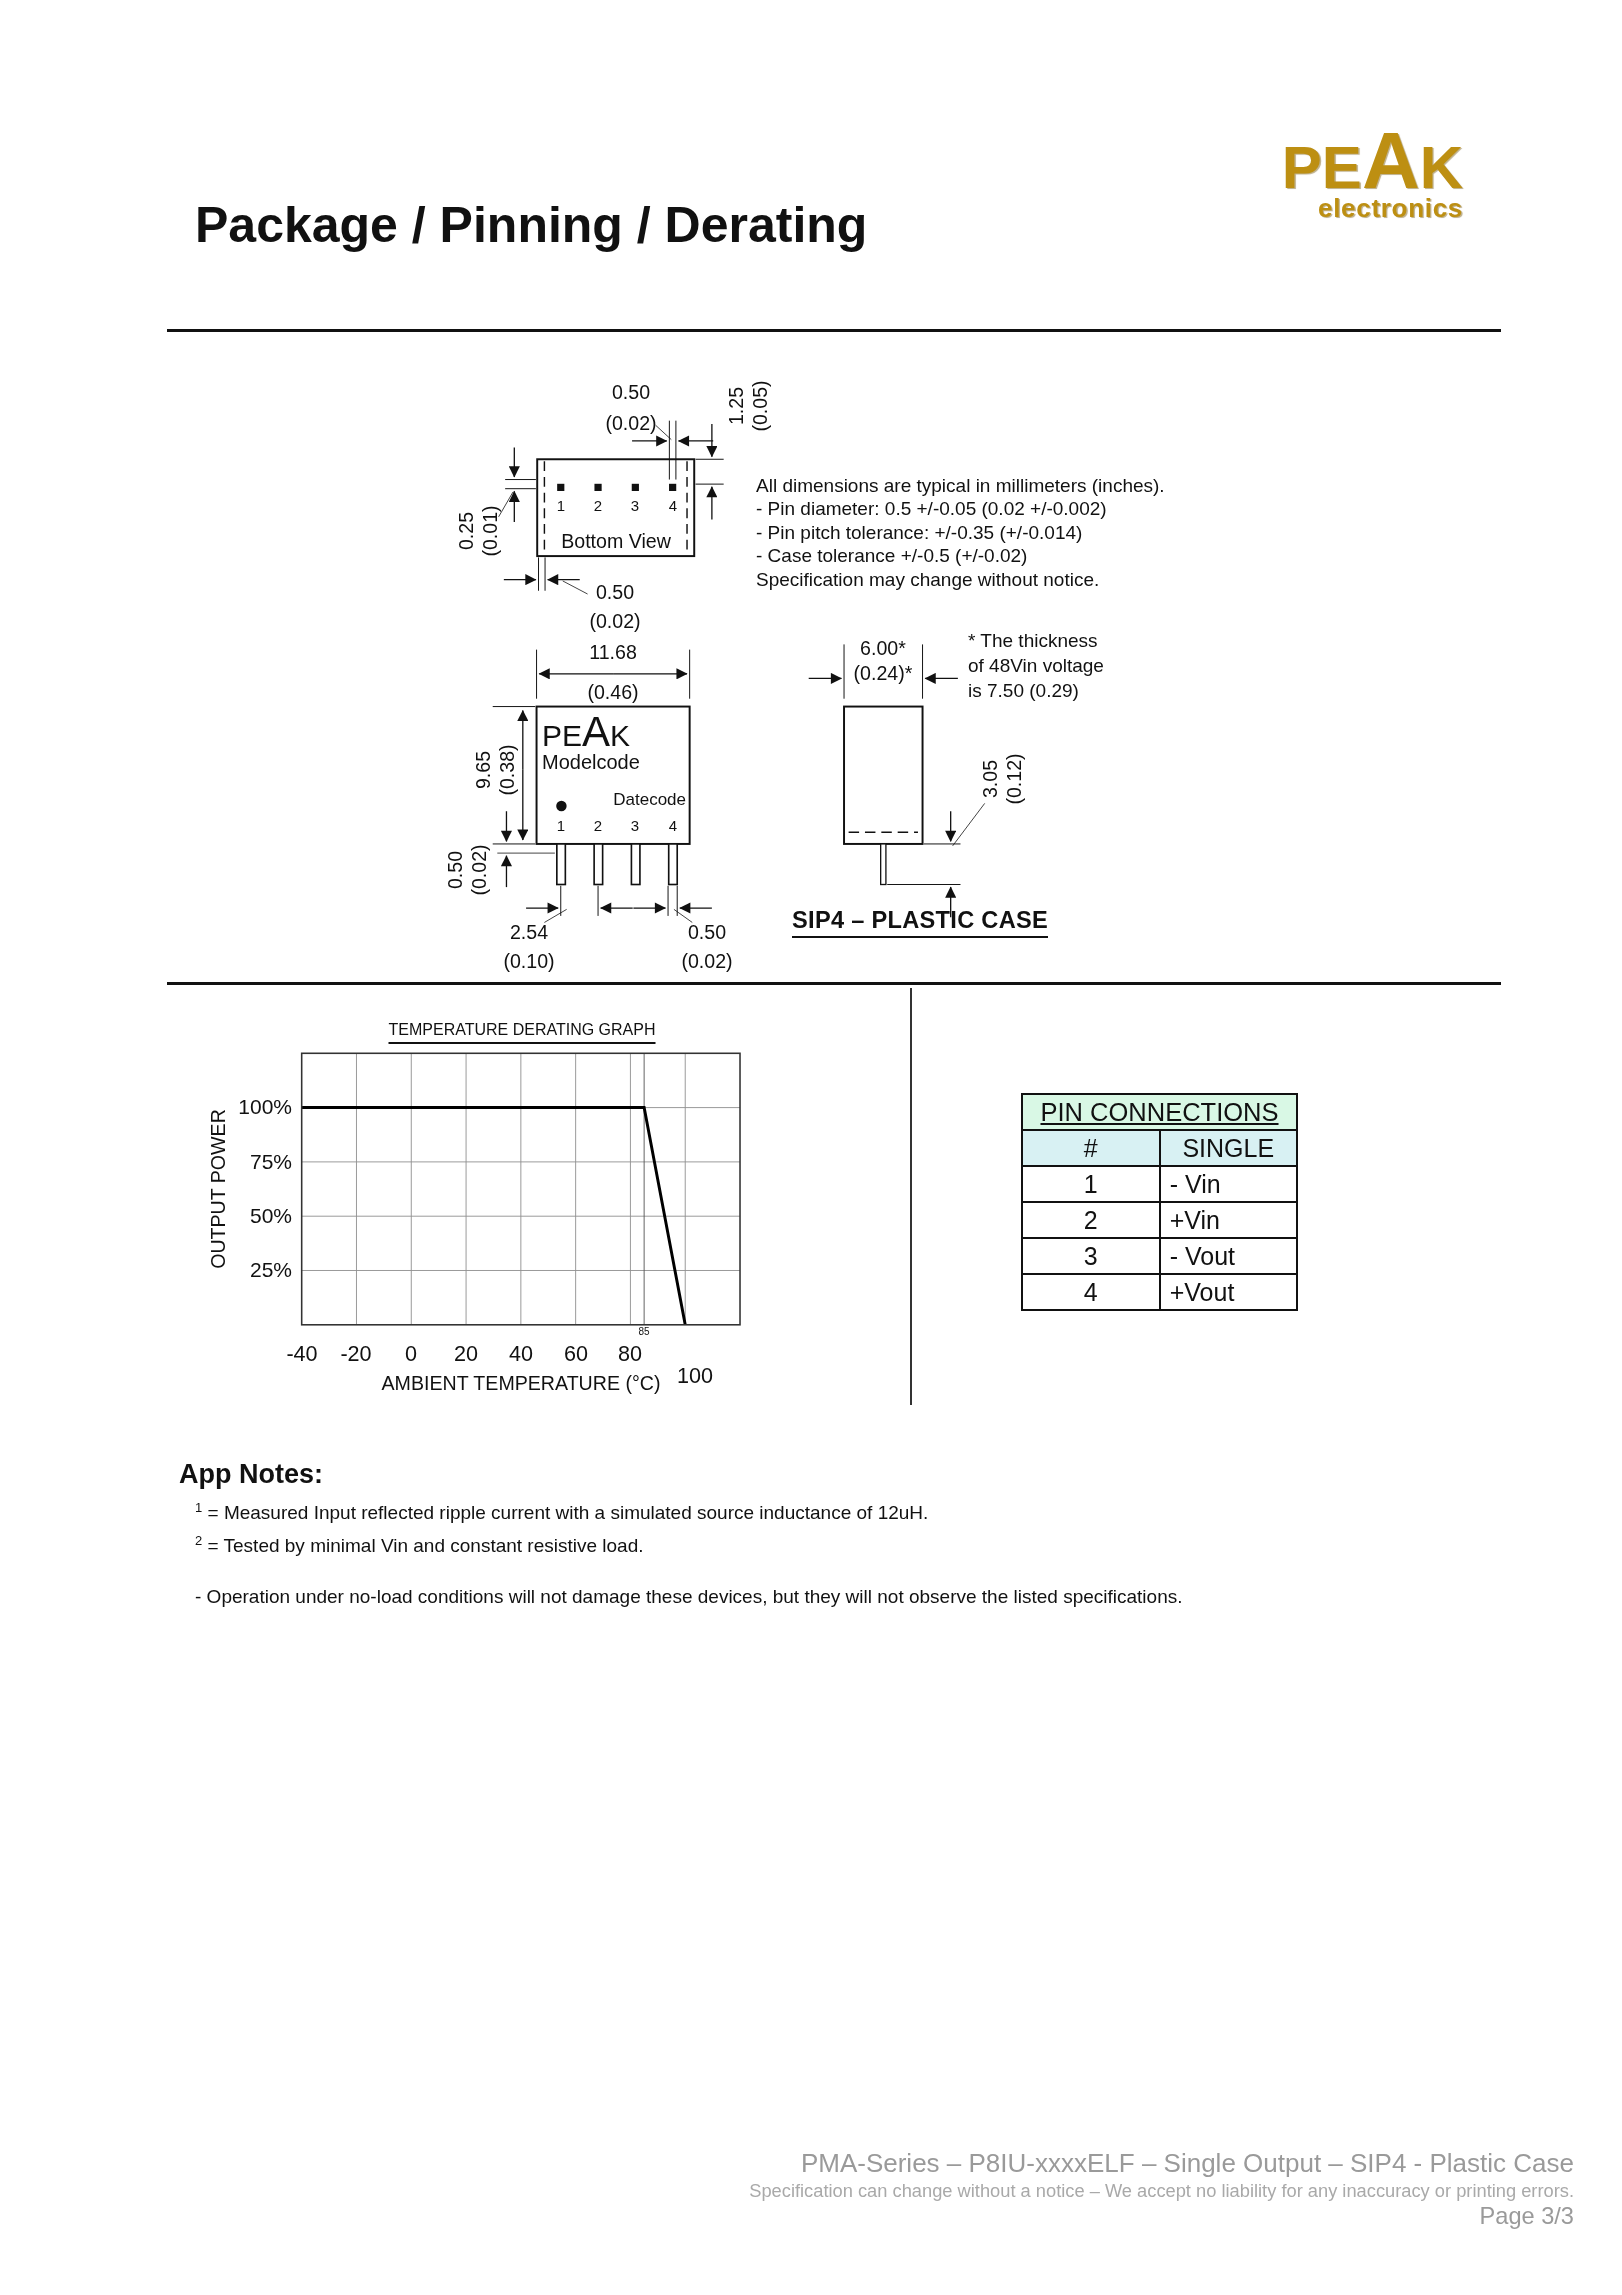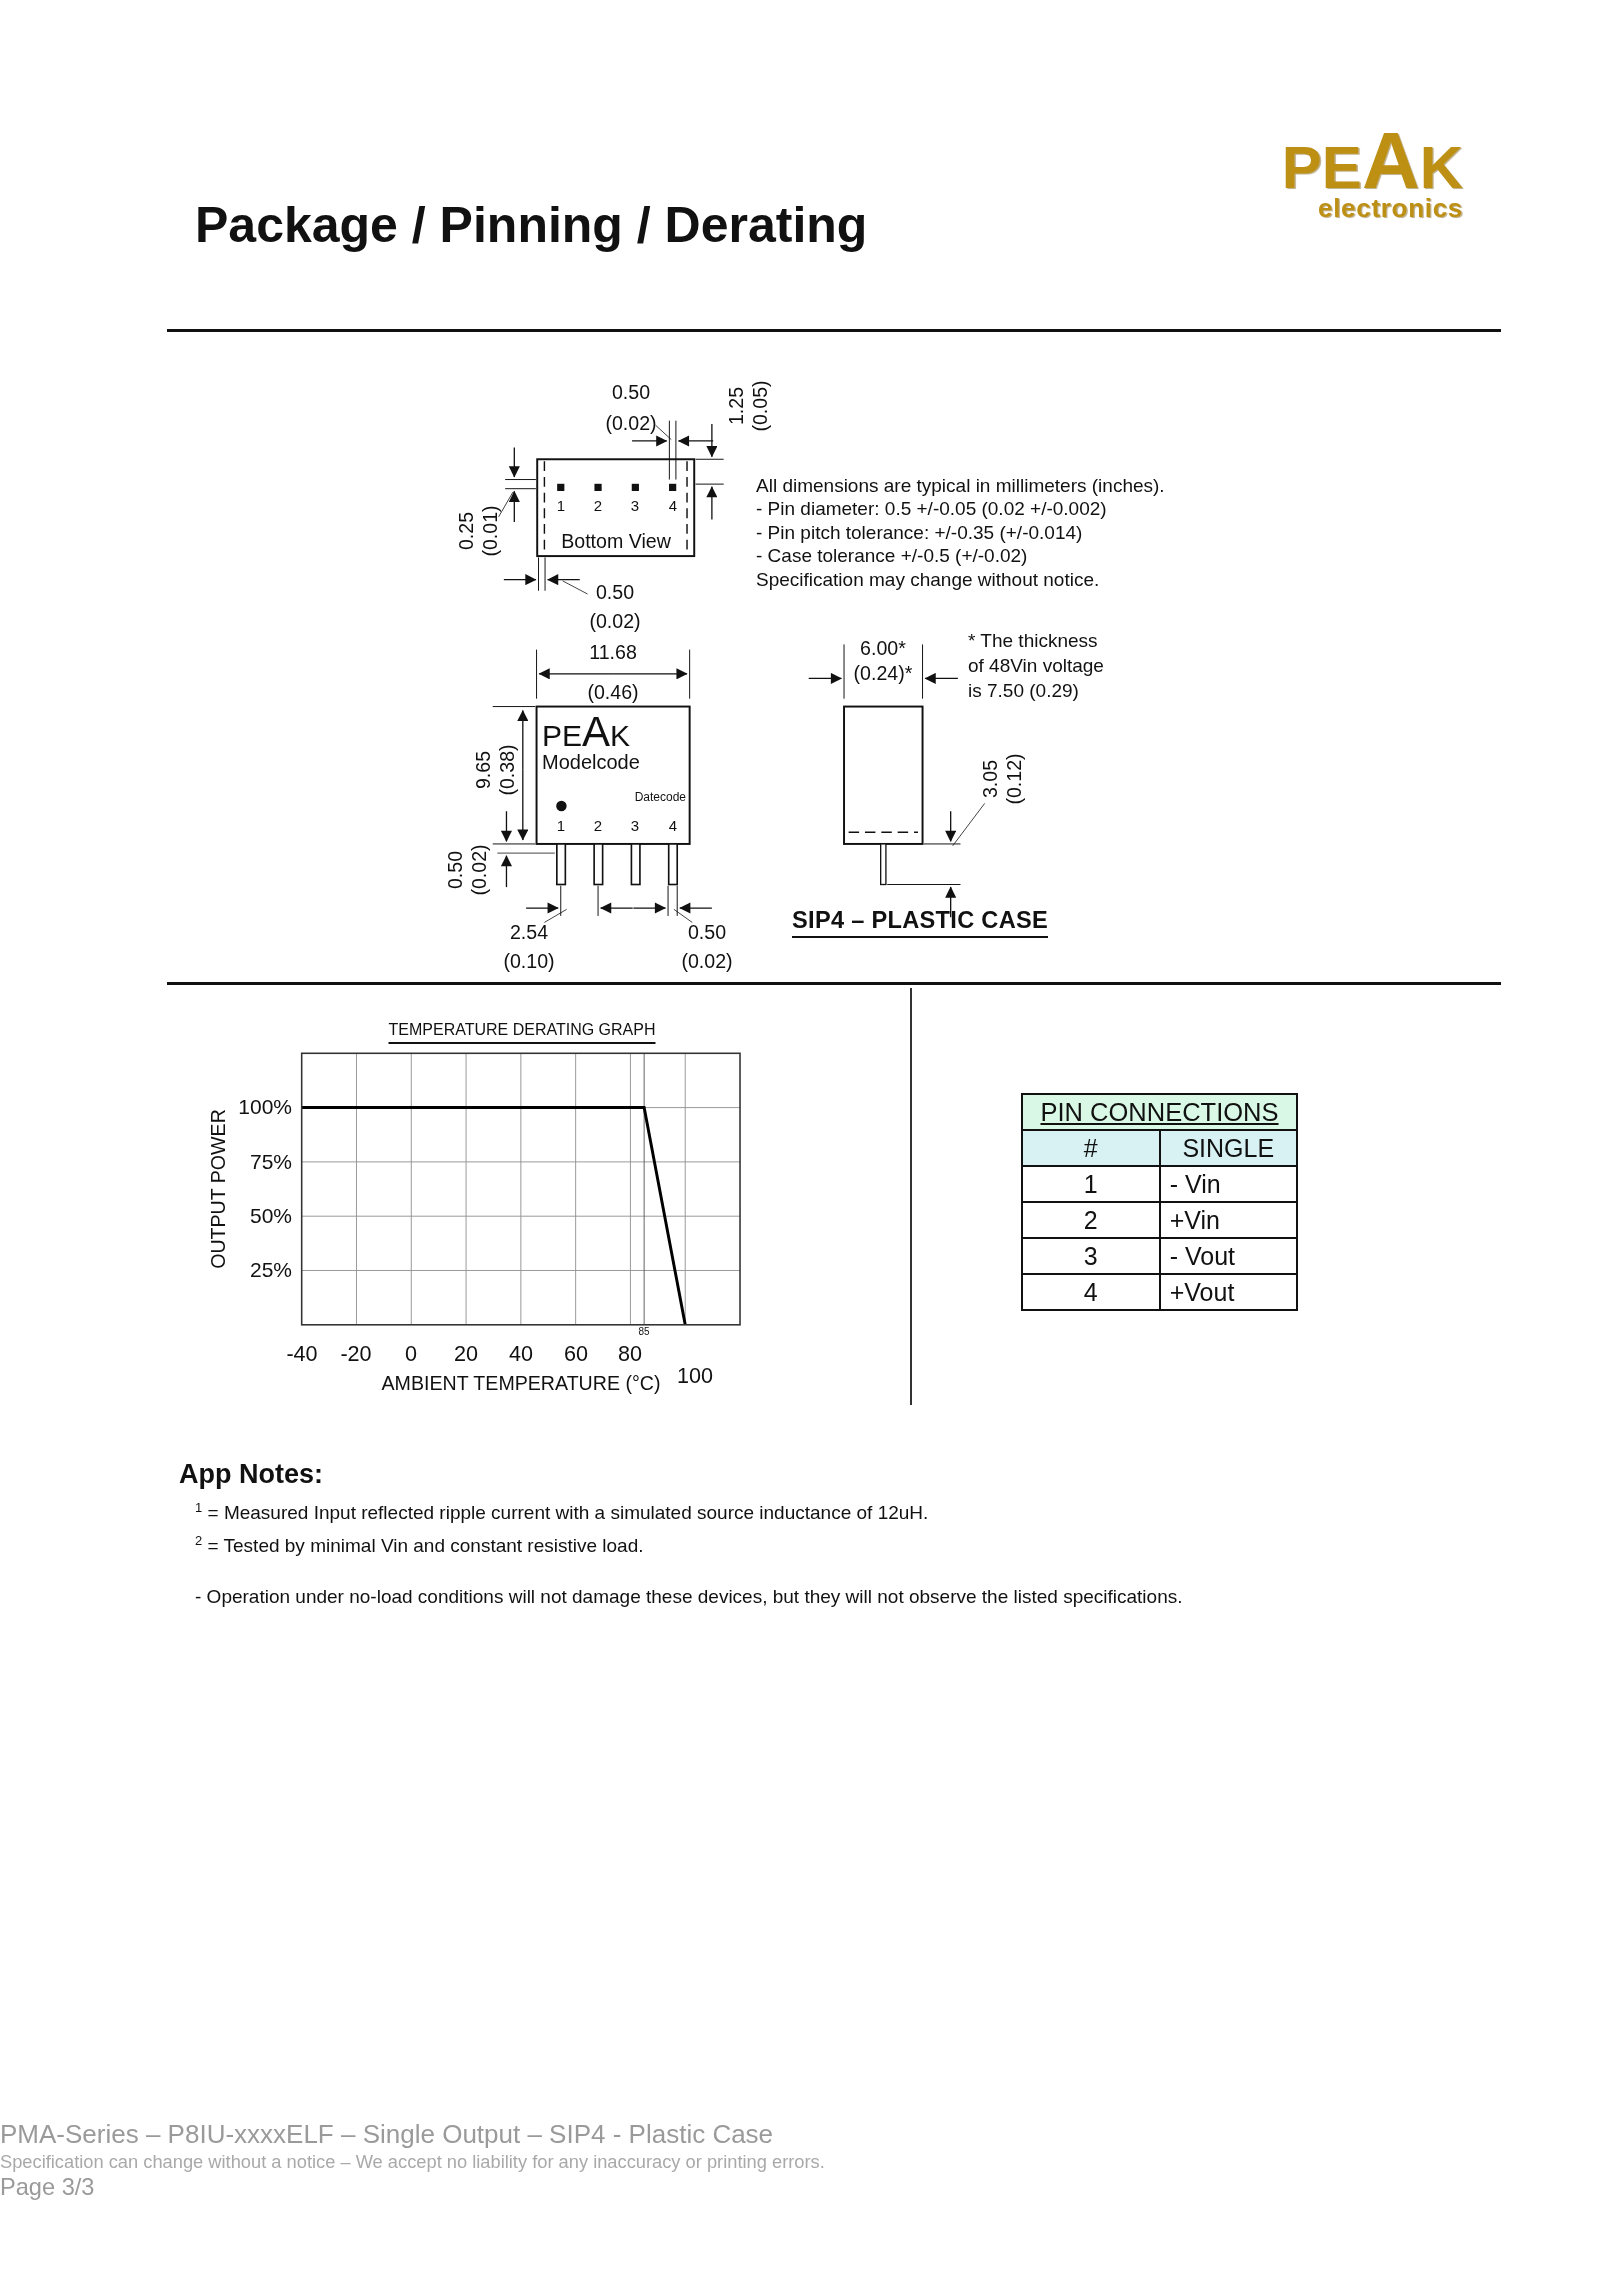--- a/index.html
+++ b/index.html
@@ -23,21 +23,21 @@
   .dim{font-size:19.6px;white-space:nowrap;transform:translateX(-50%);}
   .rot{font-size:19.6px;line-height:24px;text-align:center;white-space:nowrap;
        transform:translate(-50%,-50%) rotate(-90deg);}
   .small-note{font-size:19px;line-height:23.6px;white-space:nowrap;}
   .bv-label{font-size:19.6px;transform:translateX(-50%);}
   .pinnum{font-size:15px;transform:translateX(-50%);}
   .inbox-logo{left:542px;top:711px;line-height:42px;white-space:nowrap;}
   .inbox-logo .lp,.inbox-logo .lk{font-size:30px;}
   .inbox-logo .la{font-size:42px;}
   .modelcode{left:542px;top:751px;font-size:20px;}
-  .datecode{right:936px;top:790px;font-size:12px;}
+  .datecode{right:936px;top:790px;font-size:17px;}
   .case-heading{left:792px;top:907px;font-size:23.6px;font-weight:bold;
                 border-bottom:2.6px solid #111;padding-bottom:2px;letter-spacing:0.3px;}
   
   .chart-title{left:522px;top:1021px;font-size:16px;transform:translateX(-50%);
                border-bottom:2px solid #111;padding-bottom:2.6px;white-space:nowrap;}
   .xlabel{left:521px;top:1372px;font-size:19.6px;transform:translateX(-50%);white-space:nowrap;}
   .ylabel{left:218px;top:1189px;font-size:19.6px;white-space:nowrap;
           transform:translate(-50%,-50%) rotate(-90deg);}
   .xtick{position:absolute;top:1341px;transform:translateX(-50%);font-size:21.6px;}
   .ytick{position:absolute;left:221px;width:71px;text-align:right;font-size:21px;}
@@ -50,21 +50,21 @@
   .pin-table{border:2.6px solid #111;}
   .pin-table .t-title{font-size:25.5px;text-align:center;text-decoration:underline;}
   .pin-table .c1{width:72px;text-align:center;}
   .pin-table .t-h{text-align:center;}
   .pin-table .v{text-align:left;padding-left:9.2px;}
   
   .an-head{left:179px;top:1459px;font-size:27px;font-weight:bold;}
   .an-line{left:195px;font-size:19px;white-space:nowrap;}
   .an-line sup{font-size:13px;}
   
-  .foot{left:0;width:1574px;text-align:left;}
+  .foot{left:0;width:1574px;text-align:right;margin-top:29px;}
   .f1{top:2119px;font-size:26px;color:#9a9a9a;}
   .f2{top:2151px;font-size:18.3px;color:#a9a9a9;}
   .f3{top:2174px;font-size:23.6px;color:#9a9a9a;}
   svg.linework{position:absolute;left:0;top:0;}
 </style>
 </head>
 <body>
 
 <div class="page">
 

